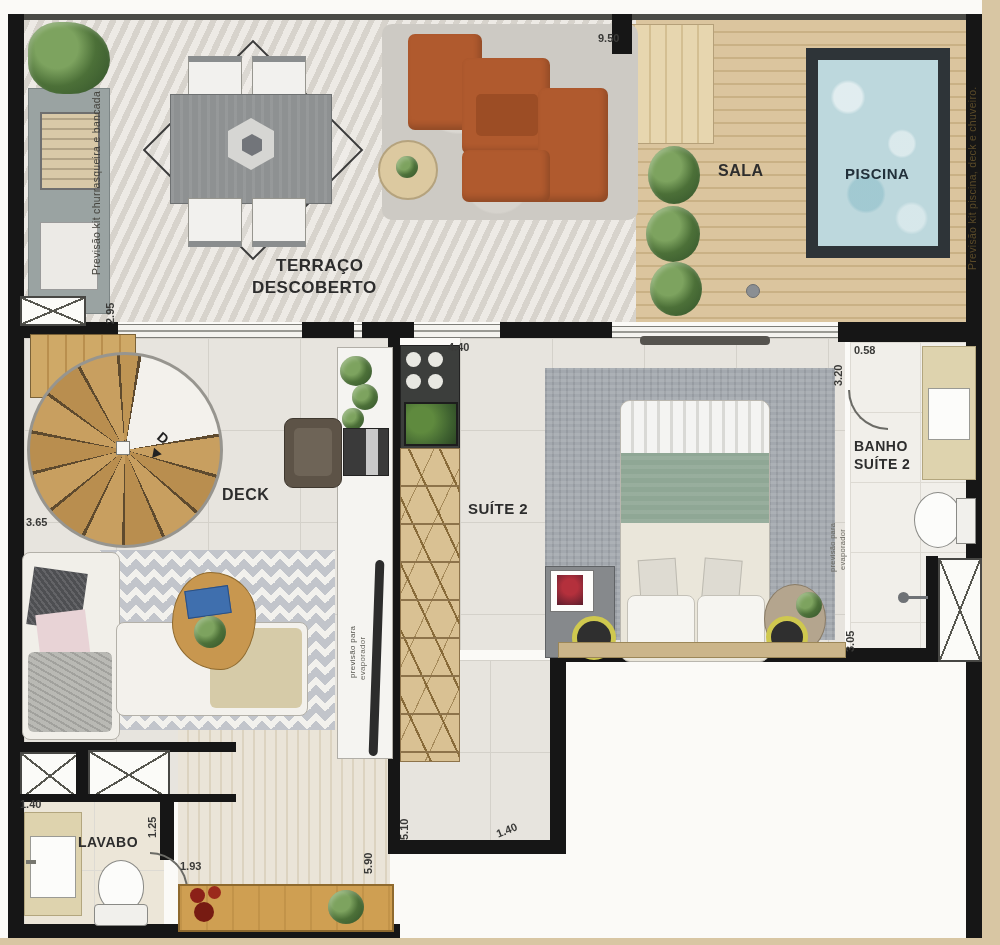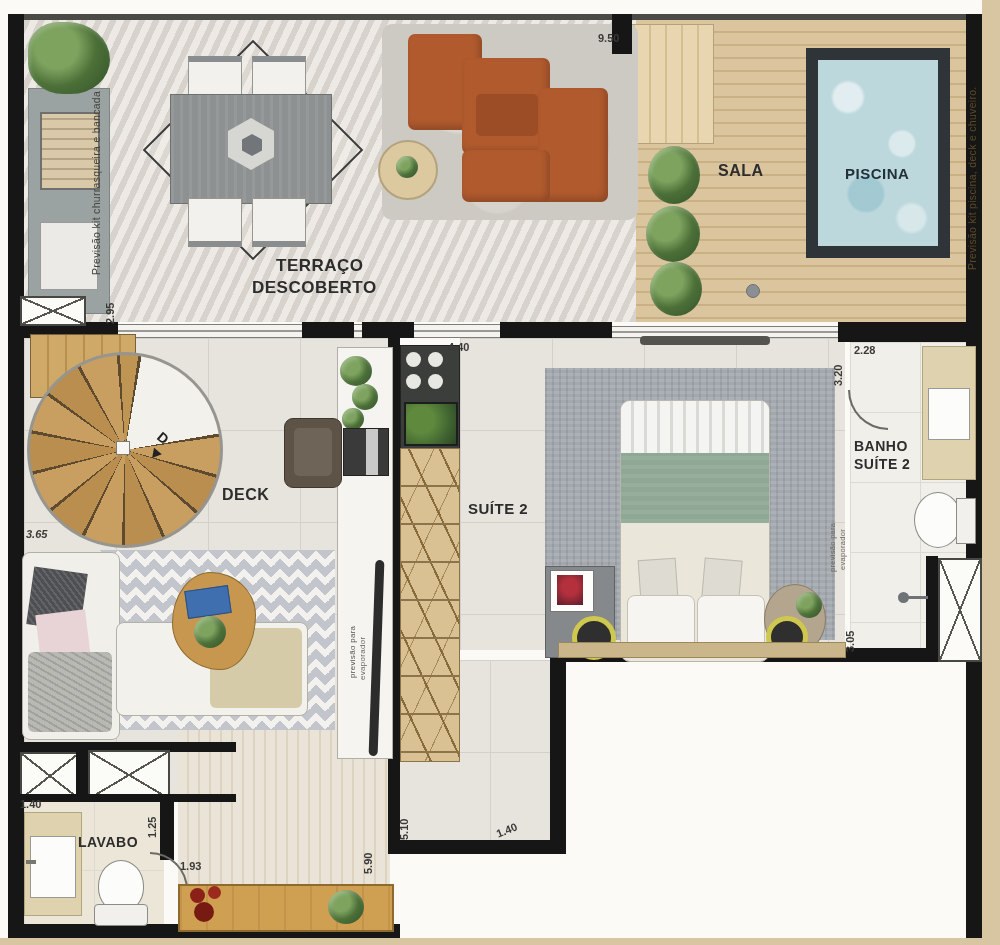--- a/index.html
+++ b/index.html
@@ -258,23 +258,23 @@
   <div class="label" style="left:854px;top:438px;font-size:14px;">BANHO</div>
   <div class="label" style="left:854px;top:456px;font-size:14px;">SUÍTE 2</div>
   <div class="label" style="left:78px;top:834px;font-size:14px;">LAVABO</div>
 
   <div class="note-vert" style="left:90px;top:55px;height:220px;">Previsão kit churrasqueira e bancada</div>
   <div class="note-vert" style="left:966px;top:40px;height:230px;color:#5a4a28;">Previsão kit piscina, deck e chuveiro.</div>
 
   <div class="dim" style="left:598px;top:32px;">9.50</div>
   <div class="dim vert" style="left:104px;top:284px;height:40px;">2.95</div>
   <div class="dim" style="left:448px;top:341px;">4.40</div>
-  <div class="dim" style="left:854px;top:344px;">2.28</div>
+  <div class="dim" style="left:854px;top:344px;">0.58</div>
   <div class="dim vert" style="left:832px;top:346px;height:40px;">3.20</div>
-  <div class="dim" style="left:26px;top:528px;font-style:italic;">3.65</div>
+  <div class="dim" style="left:26px;top:516px;">3.65</div>
   <div class="dim vert" style="left:844px;top:612px;height:40px;">3.05</div>
   <div class="dim" style="left:20px;top:798px;">1.40</div>
   <div class="dim vert" style="left:146px;top:798px;height:40px;">1.25</div>
   <div class="dim" style="left:180px;top:860px;">1.93</div>
   <div class="dim vert" style="left:362px;top:834px;height:40px;">5.90</div>
   <div class="dim vert" style="left:398px;top:800px;height:40px;">5.10</div>
   <div class="dim" style="left:496px;top:824px;transform:rotate(-22deg);">1.40</div>
 
 </div>
 

